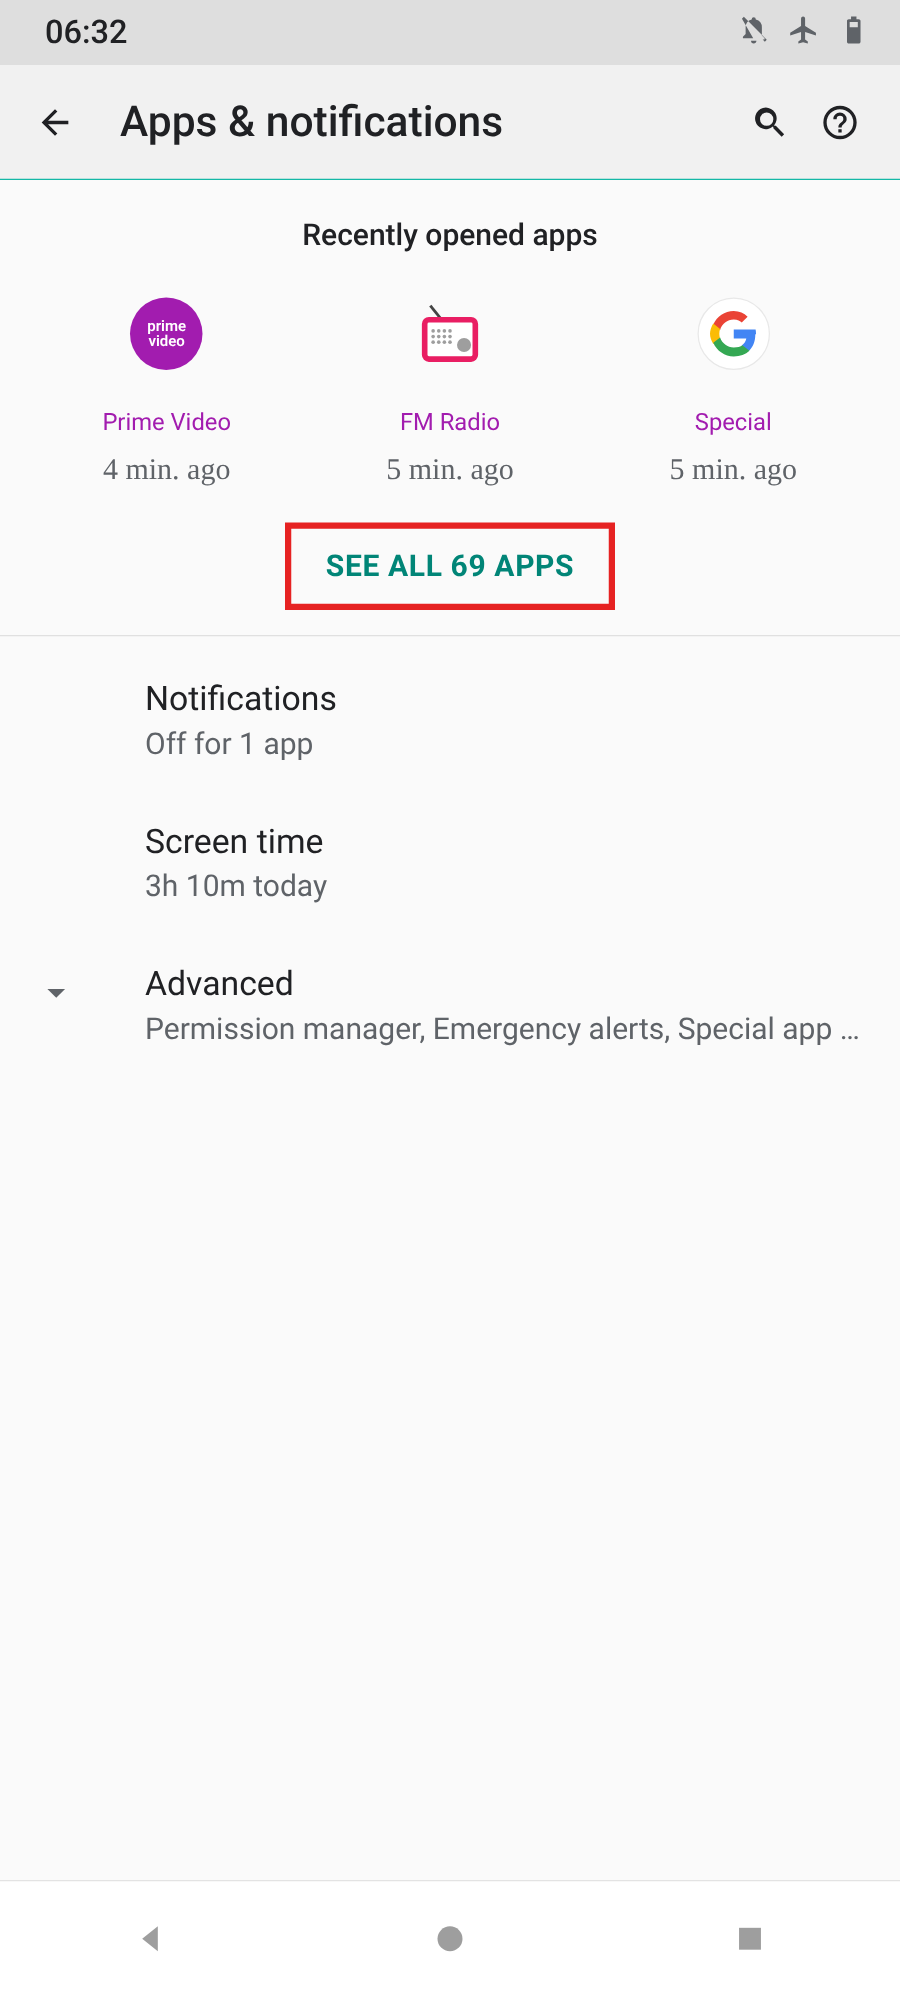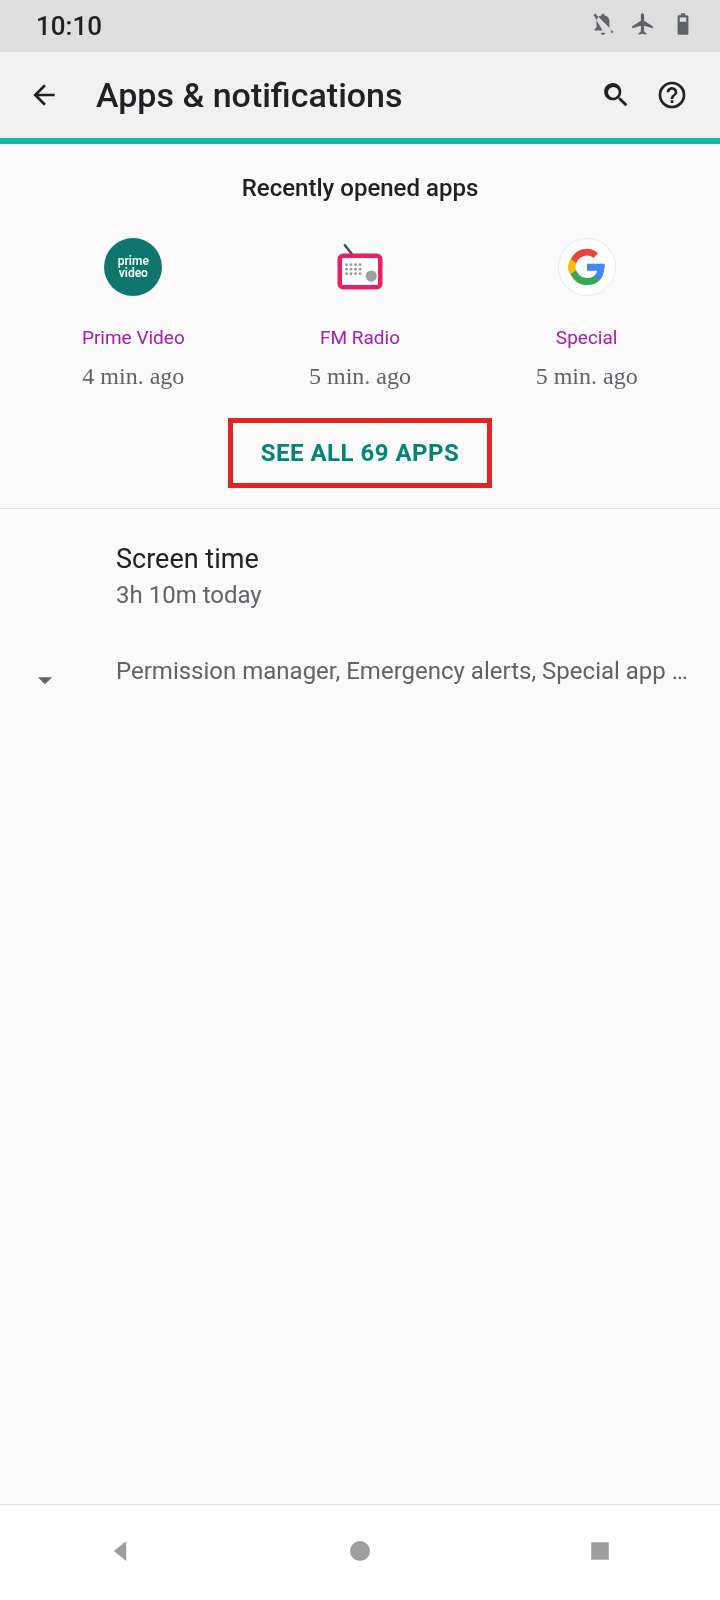--- a/index.html
+++ b/index.html
@@ -1,21 +1,21 @@
 <!DOCTYPE html>
 <html><head>
 <meta charset="utf-8">
 <style>
   * { box-sizing: border-box; margin: 0; padding: 0; }
   html, body { width: 720px; height: 1600px; font-family: Roboto, "Helvetica Neue", Arial, sans-serif; background: #fafafa; color: #202124; }
   .statusbar { height: 52px; background: #dedede; display: flex; align-items: center; justify-content: space-between; padding: 0 24px 0 36px; }
   .statusbar .time { font-size: 26px; font-weight: 500; color: #202124; }
   .statusbar .icons { display: flex; gap: 14px; align-items: center; }
   .statusbar .icons svg { width: 26px; height: 26px; fill: #5f6368; }
-  .appbar { height: 92px; background: #f1f1f1; display: flex; align-items: center; padding: 0 20px; border-bottom: 6px solid #14b8a6; }
+  .appbar { height: 92px; background: #f1f1f1; display: flex; align-items: center; padding: 0 20px; border-bottom: 1px solid #14b8a6; }
   .appbar .back { width: 48px; height: 48px; display:flex; align-items:center; justify-content:center; }
   .appbar .title { font-size: 34px; font-weight: 500; margin-left: 28px; flex: 1; }
   .appbar .action { width: 56px; height: 56px; display:flex; align-items:center; justify-content:center; }
   .appbar svg { width: 32px; height: 32px; fill: #202124; }
   .section-header { text-align: center; font-size: 24px; font-weight: 500; color: #202124; padding: 30px 0 24px; }
   .recent-row { display: flex; justify-content: space-around; padding: 12px 20px 16px; }
   .recent-app { width: 200px; display: flex; flex-direction: column; align-items: center; gap: 8px; }
   .recent-app .icon { width: 58px; height: 58px; border-radius: 50%; display:flex; align-items:center; justify-content:center; }
   .recent-app .name { font-size: 19px; color: #a21caf; margin-top: 22px; text-align:center; }
   .recent-app .time { font-size: 24px; color: #5f6368; margin-top: 6px; font-family: Liberation Serif, serif; }
@@ -25,29 +25,29 @@
   .list { padding-top: 10px; }
   .list-item { display:flex; align-items:flex-start; padding: 24px 28px 24px 116px; position: relative; }
   .list-item .chev { position:absolute; left: 28px; top: 30px; }
   .list-item .chev svg { width: 34px; height: 34px; fill: #5f6368; }
   .list-item .col { flex:1; display:flex; flex-direction:column; gap: 6px; min-width:0; }
   .list-item .primary { font-size: 27px; color: #202124; }
   .list-item .secondary { font-size: 24px; color: #5f6368; white-space: nowrap; overflow:hidden; text-overflow:ellipsis; }
   .navbar { position: absolute; bottom: 0; left: 0; right: 0; height: 96px; background: #fff; border-top: 1px solid #e3e3e3; display:flex; align-items:center; justify-content:space-around; }
   .navbar svg { width: 30px; height: 30px; fill: #9e9e9e; }
   
-  .icon-prime { background: #0f766e; }
+  .icon-prime { background: #a21caf; }
   .icon-prime span { color:#fff; font-size:12px; text-align:center; line-height:1; }
   .icon-google { background: #fff; border: 1px solid #e8e8e8; }
 </style>
 </head>
 <body>
 
 <div class="statusbar">
-  <div class="time">10:10</div>
+  <div class="time">06:32</div>
   <div class="icons">
     <span>
       <svg viewBox="0 0 24 24">
           <path d="M12 22c1.1 0 2-.9 2-2h-4a2 2 0 0 0 2 2zM18 11v-1a6 6 0 0 0-4.5-5.8V4a1.5 1.5 0 1 0-3 0v.2A6 6 0 0 0 6 10v5l-2 2v1h7.6L3.3 3.7l1.4-1.4 16.9 16.9-1.4 1.4L18.6 19H20v-1l-2-2v-5z"></path>
         </svg>
     </span>
     <span>
       <svg viewBox="0 0 24 24">
           <path d="M21 16v-2l-8-5V3.5a1.5 1.5 0 1 0-3 0V9l-8 5v2l8-2.5V19l-2 1.5V22l3.5-1 3.5 1v-1.5L13 19v-5.5l8 2.5z"></path>
         </svg>
@@ -128,31 +128,38 @@
     </div>
   </div>
   <div class="see-all-wrap">
     <div class="see-all highlight">SEE ALL 69 APPS</div>
   </div>
 </div>
 
 <div class="list">
   <div class="list-item">
     <div class="col">
+      <div class="primary">Notifications</div>
+      <div class="secondary">Off for 1 app</div>
+    </div>
+  </div>
+  <div class="list-item">
+    <div class="col">
       <div class="primary">Screen time</div>
       <div class="secondary">3h 10m today</div>
     </div>
   </div>
   <div class="list-item">
     <div class="chev">
       <svg viewBox="0 0 24 24">
           <path d="M7 10l5 5 5-5z"></path>
         </svg>
     </div>
     <div class="col">
+      <div class="primary">Advanced</div>
       <div class="secondary">Permission manager, Emergency alerts, Special app a..</div>
     </div>
   </div>
 </div>
 
 <div class="navbar">
   <div>
     <svg viewBox="0 0 24 24">
         <path d="M17 4v16L7 12z"></path>
       </svg>

